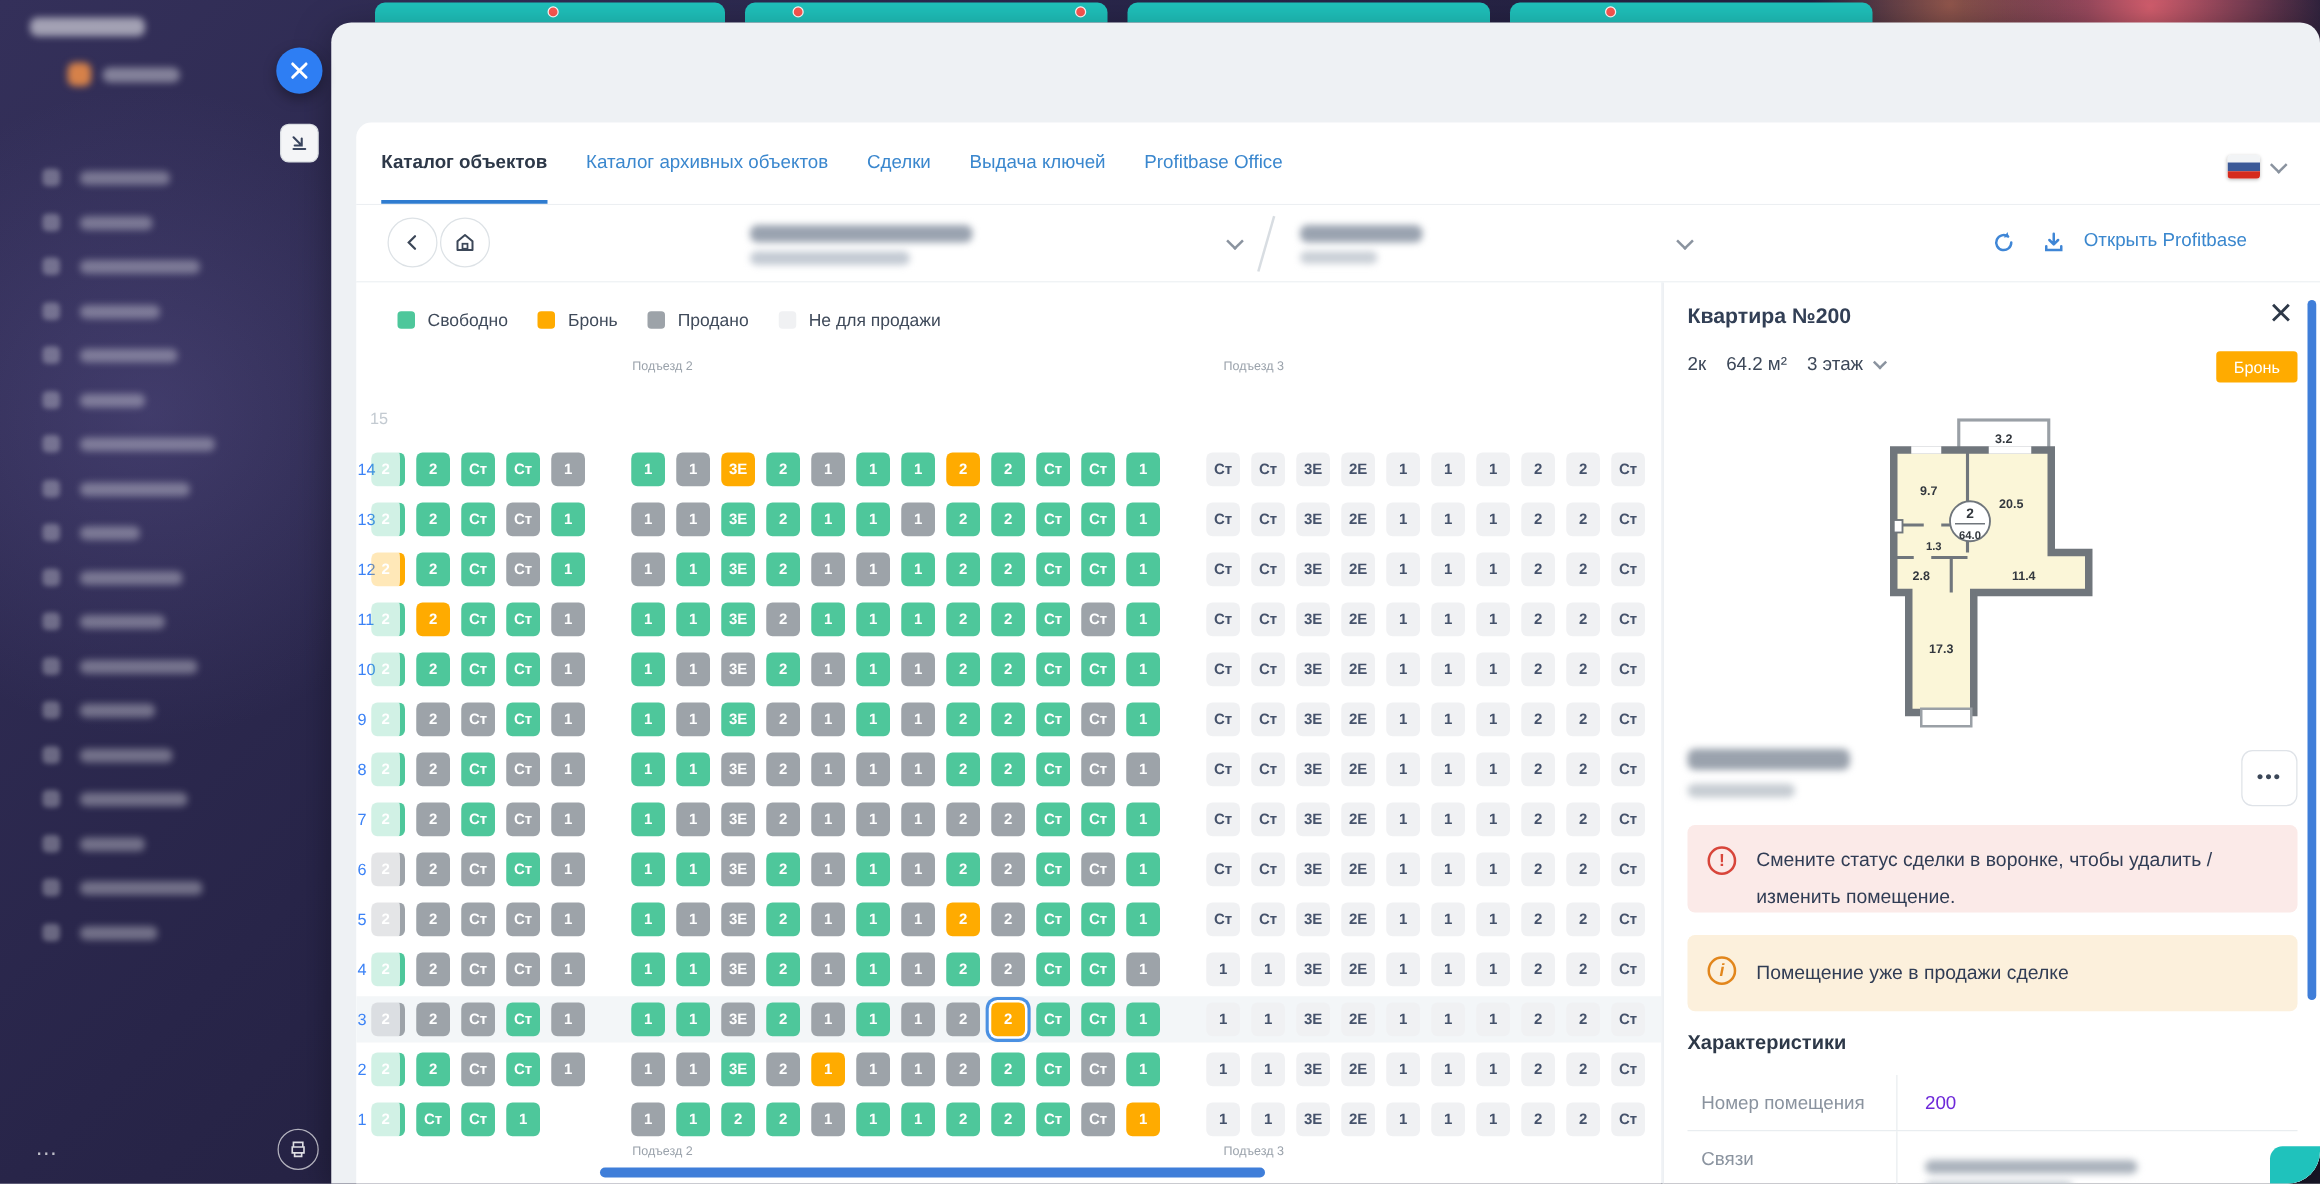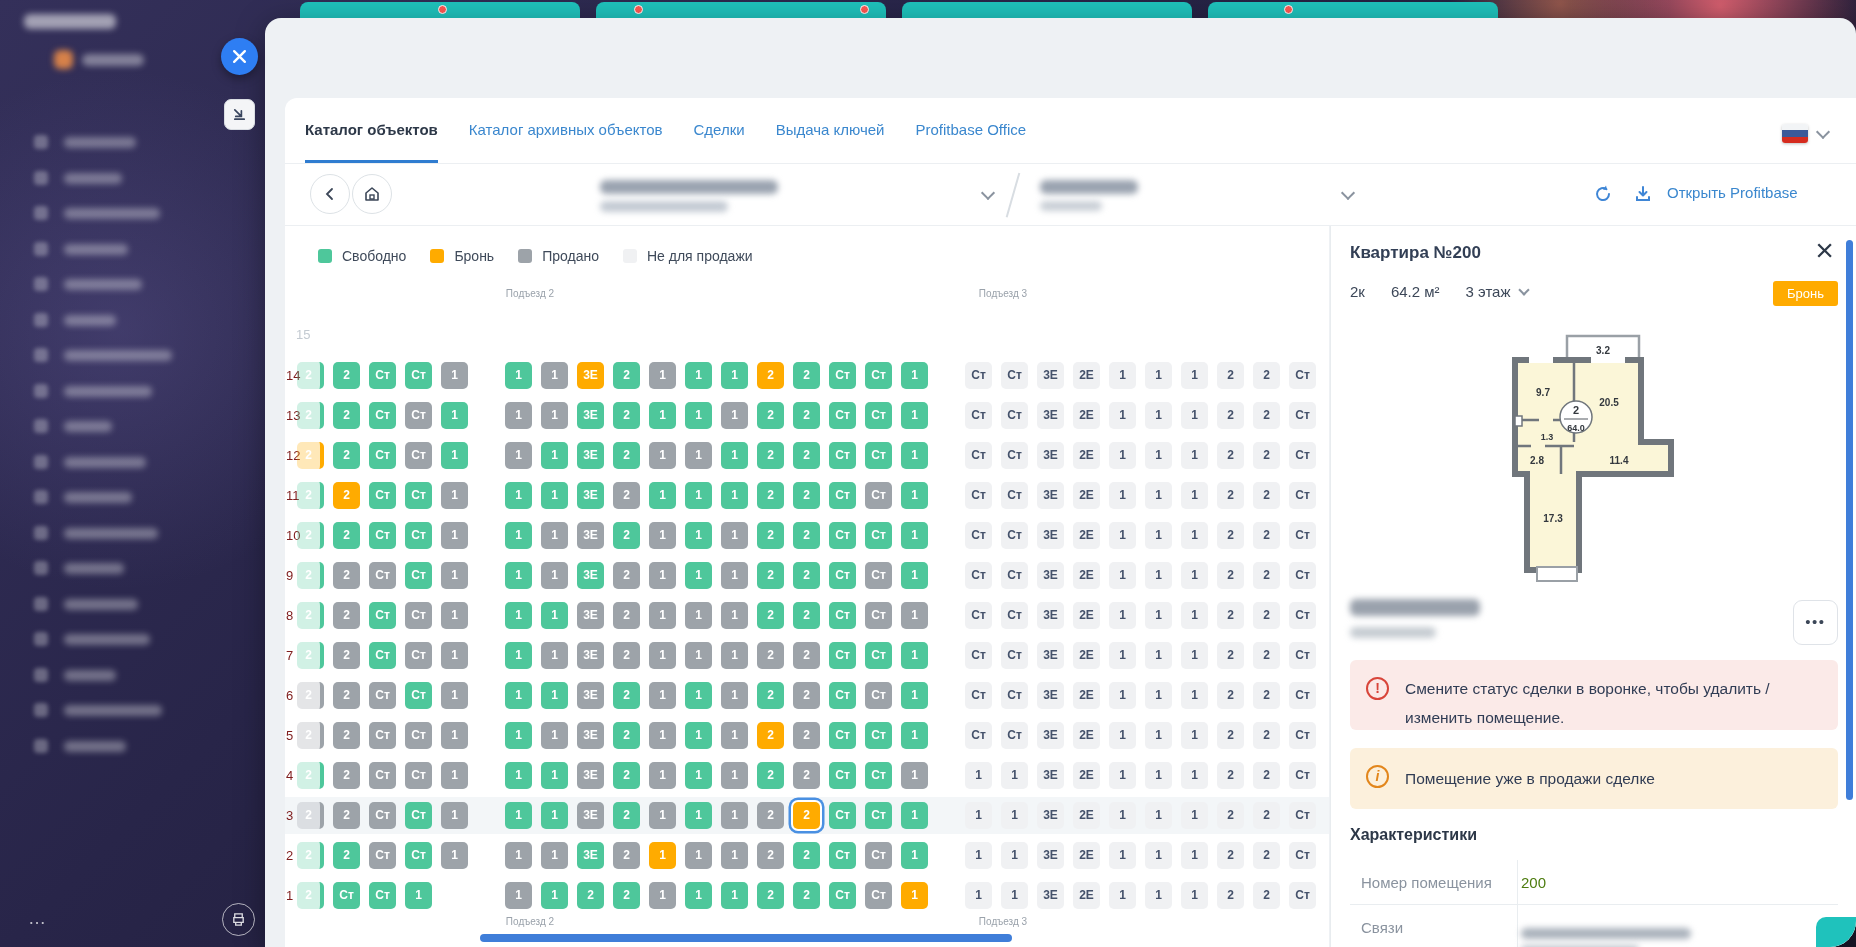--- a/index.html
+++ b/index.html
@@ -54,60 +54,60 @@
   .slash { position:absolute; width:1.5px; height:46px; background:#d8dde2; transform:rotate(16deg); }
   .tool-link { position:absolute; top:20px; font-size:15px; color:#3a87ce; cursor:pointer; }
   
   .board-wrap { position:absolute; left:20px; top:208px; width:1044px; bottom:0; background:#fff; overflow:hidden; }
   .legend { position:absolute; left:33px; top:22px; display:flex; gap:24px; align-items:center; }
   .leg-item { display:flex; gap:10px; align-items:center; font-size:14px; color:#3f4a5a; }
   .leg-sq { width:14px; height:14px; border-radius:3px; }
   .ent-label { position:absolute; width:200px; text-align:center; font-size:10px; color:#9aa2ab; }
   .floor15 { position:absolute; left:11px; top:101px; font-size:13px; color:#c3cad1; }
   .g-row { position:absolute; left:12px; display:flex; gap:9px; z-index:2; }
-  .g-floor { position:absolute; left:1px; width:20px; font-size:13px; color:#7f1d1d; line-height:27px; z-index:1; }
+  .g-floor { position:absolute; left:1px; width:20px; font-size:13px; color:#3b82f6; line-height:27px; z-index:1; }
   .hl-band { position:absolute; left:0; width:1044px; height:37px; background:#f3f6f8; z-index:0; }
   .cell { width:27px; height:27px; border-radius:5px; font-size:12px; font-weight:bold; color:#fff;
           text-align:center; line-height:27px; cursor:pointer; flex:0 0 27px; }
   .s-g { background:#4ec79b; } .s-o { background:#ffab00; } .s-d { background:#9da3a9; }
   .s-n { background:#f0f1f3; color:#45526b; font-weight:600; }
   .half.s-g { background:rgba(78,199,155,.26); border-right:4px solid #4ec79b; }
   .half.s-o { background:rgba(255,171,0,.28); border-right:4px solid #ffab00; }
   .half.s-d { background:rgba(157,163,169,.28); border-right:4px solid #9da3a9; }
   .half { background-image:repeating-linear-gradient(45deg, rgba(255,255,255,.45) 0 2px, transparent 2px 5px); }
   .sel { box-shadow:0 0 0 2px #fff, 0 0 0 4.5px #4a90e2; }
   .spacer-cell { width:27px; flex:0 0 27px; visibility:hidden; }
   .grp-gap { width:19px; flex:0 0 19px; }
   .hscroll { position:absolute; left:195px; bottom:5px; width:532px; height:8px; border-radius:4px; background:#3f7ed9; cursor:pointer; z-index:6;}
   
   .panel { position:absolute; left:1065px; top:208px; right:0; bottom:0; background:#fff; border-left:1px solid #e8ecef; }
   .panel h1 { position:absolute; left:19px; top:17px; font-size:17px; color:#323f55; }
   .p-close { position:absolute; right:22px; top:8px; font-size:32px; font-weight:300; color:#2d3848; cursor:pointer; line-height:32px;}
-  .p-info { position:absolute; left:19px; top:57px; display:flex; gap:26px; align-items:center; font-size:15px; color:#3c4758;text-align:center; }
+  .p-info { position:absolute; left:19px; top:57px; display:flex; gap:16px; align-items:center; font-size:15px; color:#3c4758;text-align:center; }
   .badge { position:absolute; right:18px; top:55px; background:#ffab00; color:#fff; font-size:13px;
            padding:5px 14px; border-radius:3px; }
   .plan { position:absolute; left:148px; top:104px; }
   .kebab { position:absolute; right:18px; top:374px; width:45px; height:45px; border:1px solid #dfe3e8; border-radius:9px;
            background:#fff; color:#3c4758; font-size:15px; letter-spacing:1.5px; text-align:center; line-height:42px; cursor:pointer;}
   .alert { position:absolute; left:19px; right:18px; border-radius:6px; display:flex; gap:16px; padding:14px 16px; }
   .alert.error { top:434px; height:70px; background:#fbeae8; }
   .alert.info  { top:522px; height:61px; background:#fcf0dc; }
   .al-ico { width:23px; height:23px; border-radius:50%; flex:0 0 23px; border:2.5px solid; font-weight:bold;
             text-align:center; line-height:18px; font-size:14px; margin-top:3px;}
   .alert.error .al-ico { color:#d8453a; border-color:#d8453a; }
   .alert.info  .al-ico { color:#e2861c; border-color:#e2861c; font-style:italic;}
   .al-txt { font-size:15.5px; color:#303c54; line-height:29px; }
   .alert.info .al-txt { line-height:34px; }
   .char-h { position:absolute; left:19px; top:600px; font-size:16px; font-weight:bold; color:#2d3848; }
   .char-tbl { position:absolute; left:19px; top:634px; right:18px; bottom:0; }
   .char-row { display:flex; height:45px; align-items:center; border-bottom:1px solid #e9edf0; }
   .char-row:last-child { border-bottom:none; }
   .char-label { width:167px; font-size:15px; color:#8a939f; padding-left:11px; }
   .char-val { border-left:1px solid #e9edf0; align-self:stretch; display:flex; align-items:center;
-              padding-left:3px; font-size:15px; color:#4d7c0f; flex:1; position:relative;}
+              padding-left:22px; font-size:15px; color:#6d28d9; flex:1; position:relative;}
   .vscroll { position:absolute; right:3px; top:14px; width:7px; height:560px; border-radius:4px; background:#3f7ed9; cursor:pointer; z-index:6;}
   svg text { font-family:"Liberation Sans",sans-serif; }
 </style>
 </head>
 <body>
 
 <div class="bg-glow"></div>
 
 <div class="strip" style="left:300px;width:280px;"></div>
 <div class="strip" style="left:596px;width:290px;"></div>

